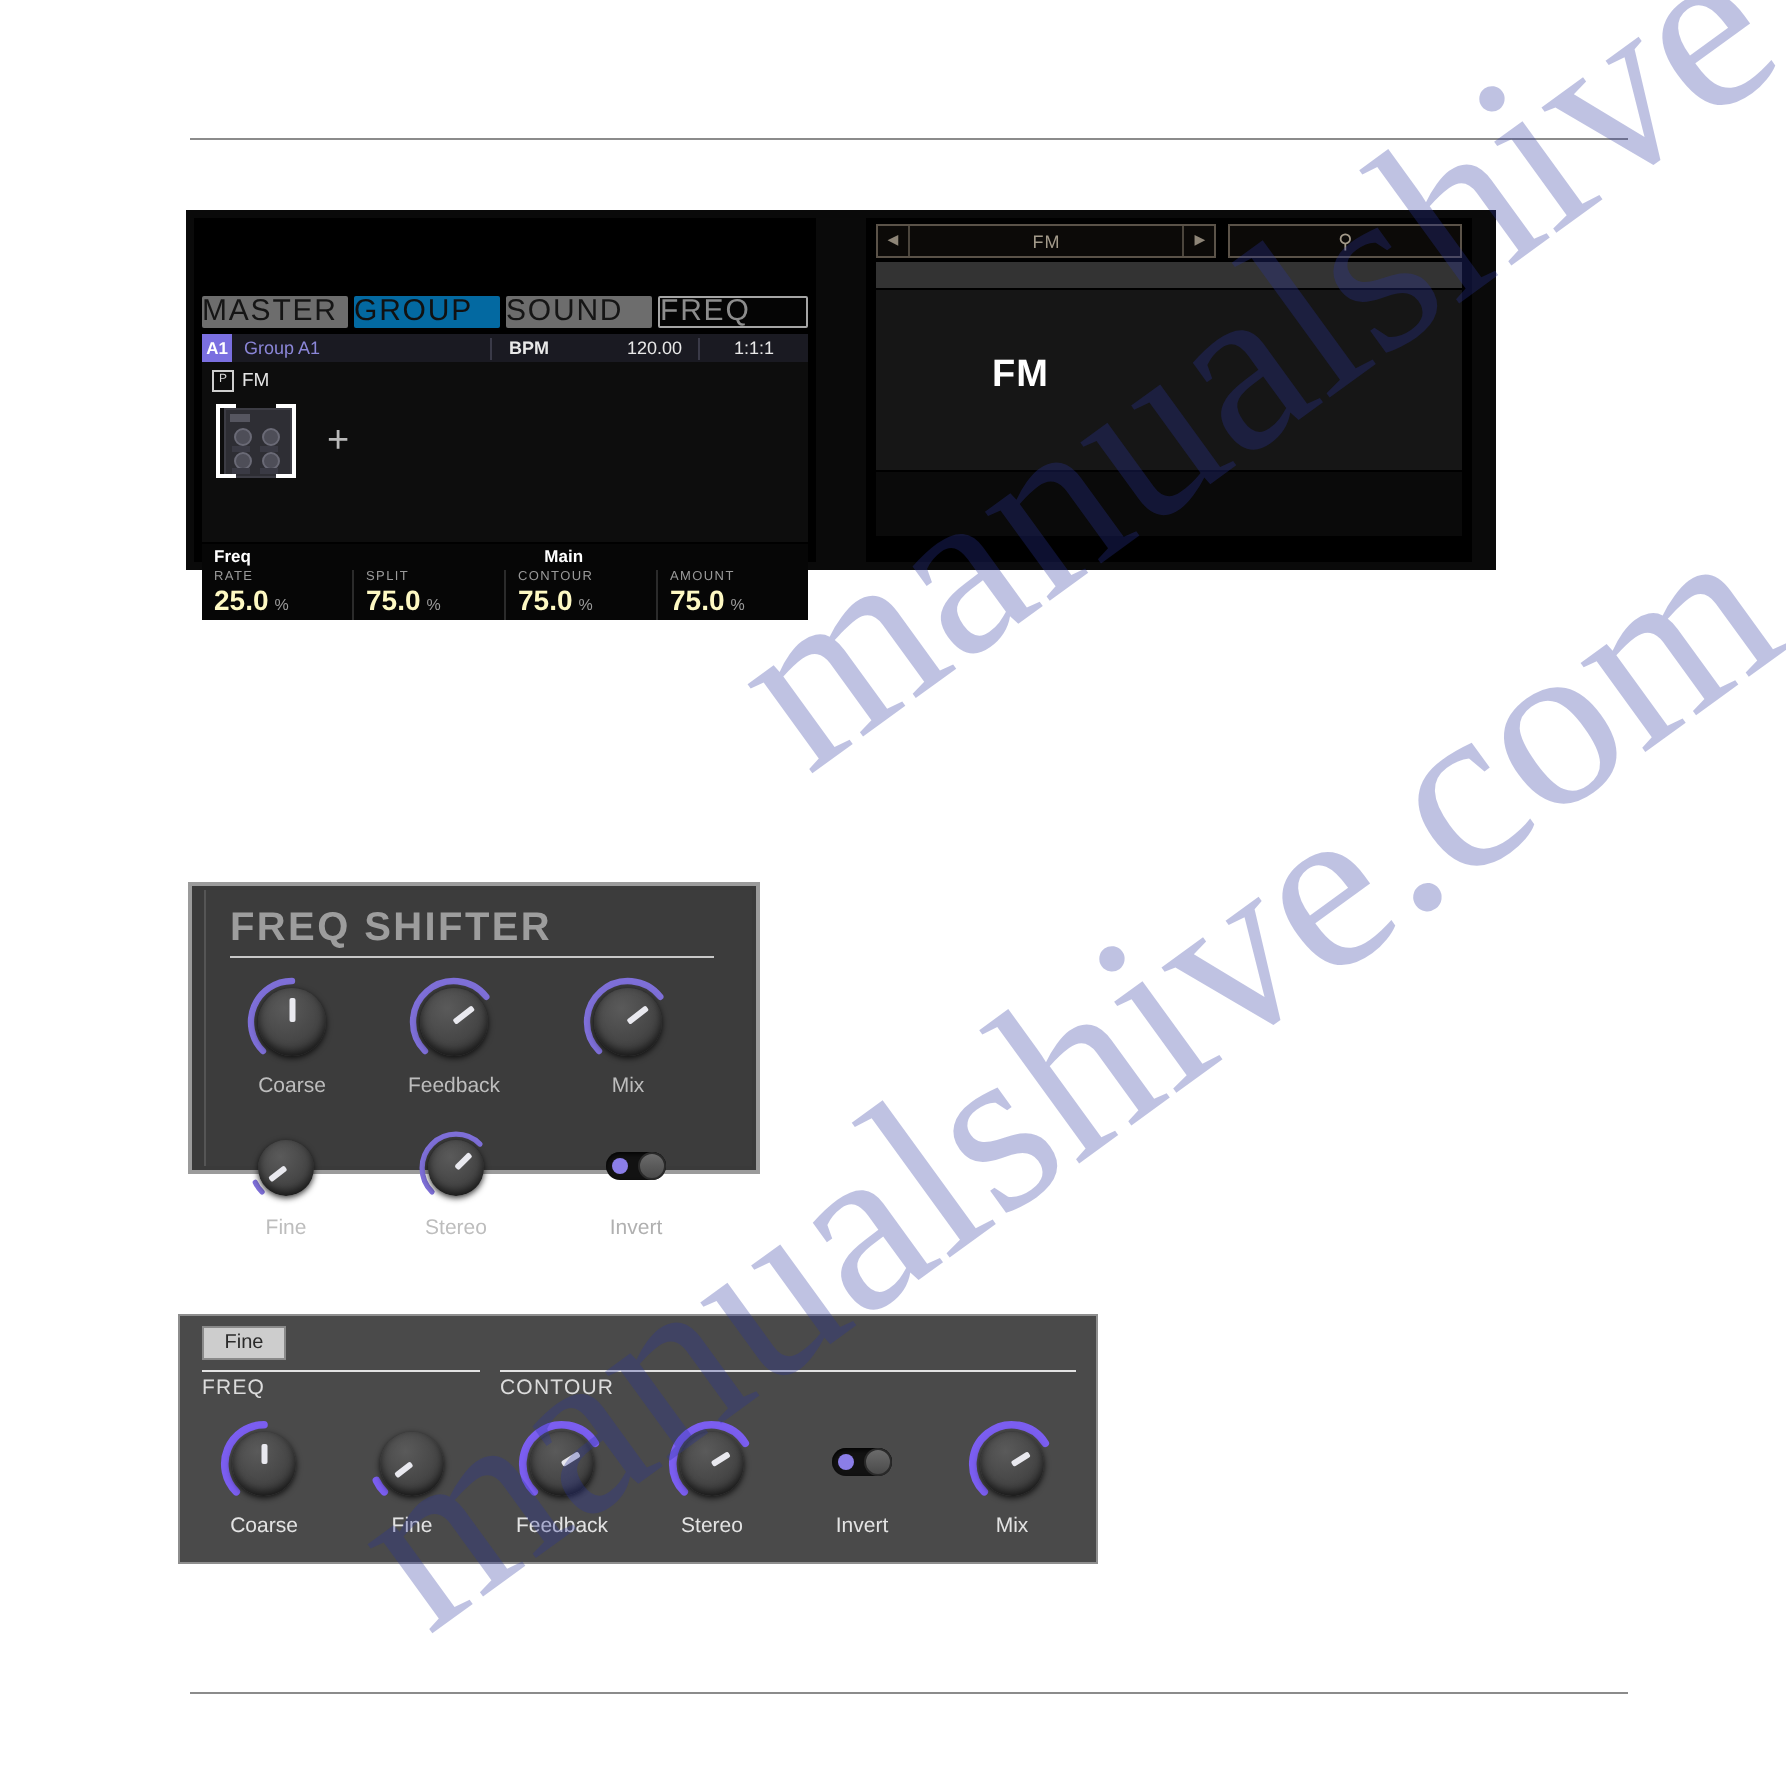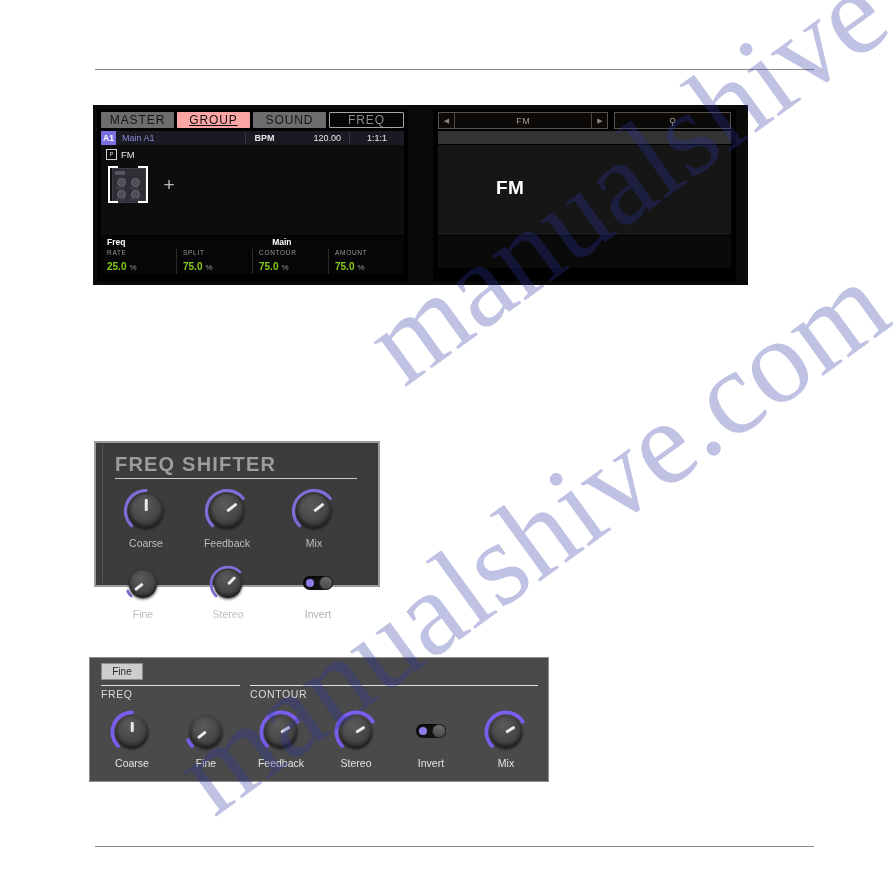--- a/index.html
+++ b/index.html
@@ -92,34 +92,34 @@
   .tabrow {
     display: flex;
     gap: 3px;
     padding: 3px 4px 2px 4px;
     background: #000;
   }
   .tab {
     flex: 1;
     height: 16px;
     line-height: 16px;
-    text-align: center;
-    font-size: 12px;
+    text-align: left;
+    font-size: 15px;
     letter-spacing: 0.9px;
     font-family: "Liberation Sans", sans-serif;
     border-radius: 1px;
+    margin-top: 36px;
   }
   .tab.inactive {
     background: #6d6d6d;
     color: #151515;
   }
   .tab.active {
-    background: #fca5a5;
+    background: #0369a1;
     color: #111;
-    text-decoration: underline;
   }
   .tab.outline {
     background: #050505;
     color: #8d8d8d;
     border: 1px solid #a5a5a5;
     height: 14px;
     line-height: 14px;
   }
 
   
@@ -296,22 +296,22 @@
   }
   .param-cell:first-child { border-left: none; }
   .param-cap {
     color: #9a9a9a;
     font-size: 6.5px;
     letter-spacing: 0.7px;
     display: block;
     margin-top: 0px;
   }
   .param-val {
-    color: #84cc16;
-    font-size: 10px;
+    color: #fef9c3;
+    font-size: 14px;
     font-weight: bold;
     display: inline-block;
     line-height: 14px;
   }
   .param-unit {
     color: #9a9a9a;
     font-size: 8px;
     display: inline-block;
     padding-left: 3px;
   }
@@ -612,21 +612,21 @@
 
       <div class="tabrow">
         <div class="tab inactive">MASTER</div>
         <div class="tab active">GROUP</div>
         <div class="tab inactive">SOUND</div>
         <div class="tab outline">FREQ</div>
       </div>
 
       <div class="grouprow">
         <div class="grp-badge">A1</div>
-        <div class="grp-name">Main A1</div>
+        <div class="grp-name">Group A1</div>
         <div class="grp-sep"></div>
         <div class="grp-bpm-label">BPM</div>
         <div class="grp-bpm-val">120.00</div>
         <div class="grp-sep"></div>
         <div class="grp-pos">1:1:1</div>
       </div>
 
       <div class="slotarea">
         <div class="slot-title">
           <div class="slot-icon">P</div>

